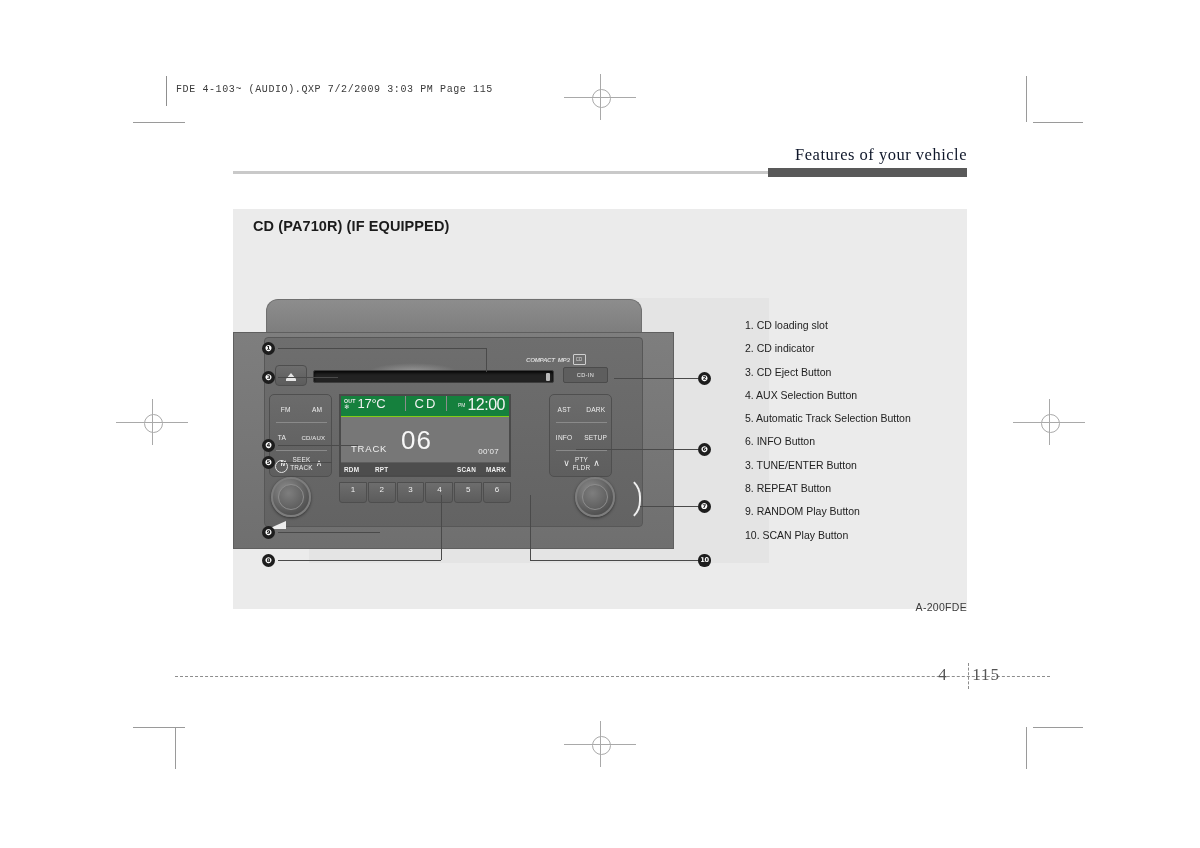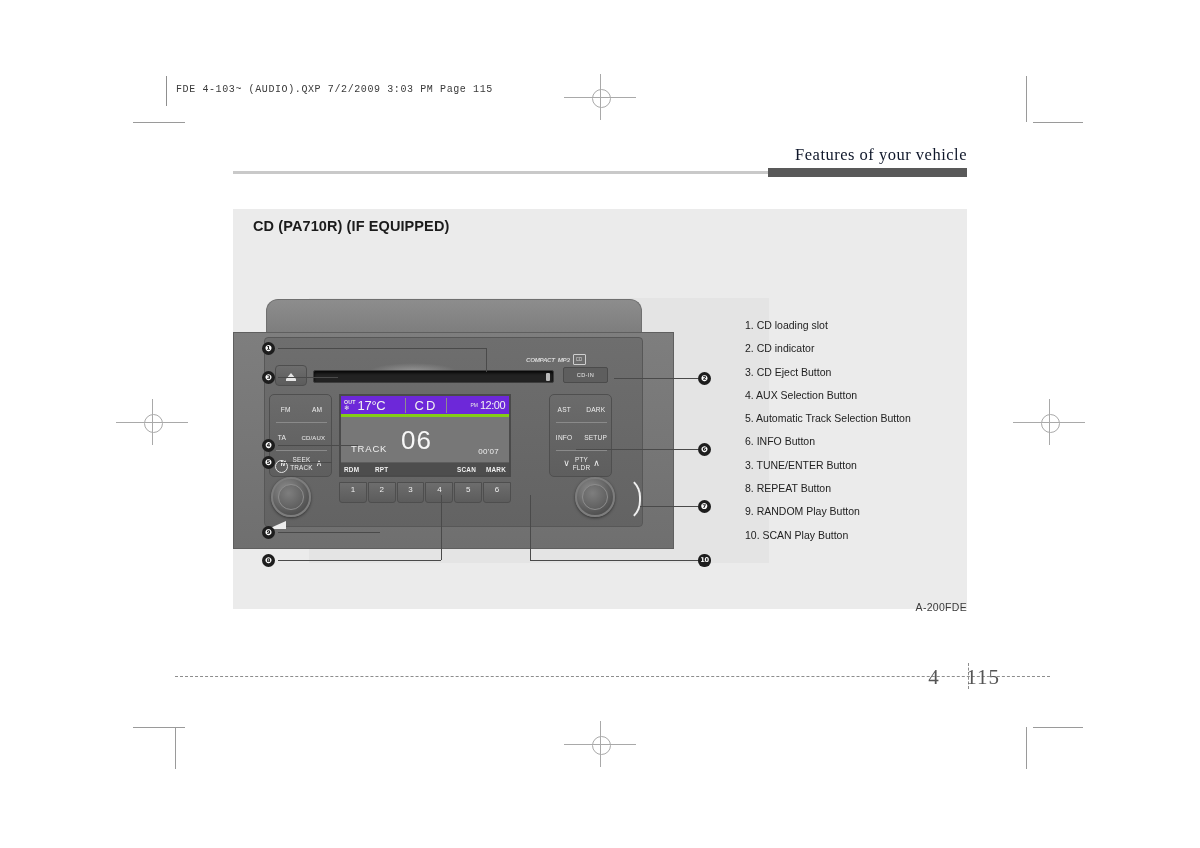--- a/index.html
+++ b/index.html
@@ -137,33 +137,33 @@
   .seeklabel span{display:block;font-size:6.4px;color:#ededed;letter-spacing:.2px;}
   .chev{font-size:9px;color:#ededed;line-height:1;}
 
   
   .lcd{
     position:absolute;left:106px;top:95px;width:172px;height:83px;
     background:#6a6a6a;border:2px solid #4a4a4a;box-sizing:border-box;
     display:flex;flex-direction:column;
   }
   .lcd-top{
-    height:21px;background:#6d28d9;display:flex;align-items:center;
-    border-bottom:3px solid #84cc16;box-sizing:border-box;position:relative;
+    height:21px;background:#15803d;display:flex;align-items:flex-start;
+    border-bottom:1px solid #84cc16;box-sizing:border-box;position:relative;
   }
   .lcd-out{display:flex;align-items:center;gap:2px;padding-left:3px;width:64px;box-sizing:border-box;}
   .outstack{line-height:6px;}
   .outstack .o1{display:block;font-size:5.2px;color:#e9e9e9;font-weight:bold;letter-spacing:.2px;}
   .outstack .o2{display:block;font-size:6.5px;color:#e9e9e9;}
   .lcd-temp{font-size:13px;color:#f2f2f2;letter-spacing:-.3px;}
   .vsep{width:1px;height:15px;background:#8d8d8d;}
   .lcd-mode{flex:1;text-align:center;font-size:13px;color:#f2f2f2;letter-spacing:2px;}
   .lcd-clock{width:62px;display:flex;align-items:center;justify-content:flex-end;padding-right:4px;gap:2px;box-sizing:border-box;}
   .ampm{font-size:5px;color:#e9e9e9;}
-  .clocktxt{font-size:11px;color:#f2f2f2;letter-spacing:-.5px;}
+  .clocktxt{font-size:16px;color:#f2f2f2;letter-spacing:-.5px;}
   .lcd-mid{flex:1;position:relative;background:#777;}
   .lcd-track{position:absolute;left:10px;top:26px;font-size:9.5px;color:#f0f0f0;letter-spacing:.8px;}
   .lcd-num{position:absolute;left:60px;top:10px;font-size:26px;color:#f7f7f7;letter-spacing:1px;line-height:1;}
   .lcd-time{position:absolute;right:10px;top:30px;font-size:8px;color:#efefef;letter-spacing:.3px;}
   .lcd-bot{
     height:13px;background:#4d4d4d;border-top:1px solid #5d5d5d;
     display:flex;align-items:center;box-sizing:border-box;position:relative;
   }
   .lcd-bot span{position:absolute;font-size:6.4px;color:#f0f0f0;font-weight:bold;letter-spacing:.2px;}
   .fl-rdm{left:3px;} .fl-rpt{left:34px;} .fl-scan{right:33px;} .fl-mark{right:3px;}
@@ -222,21 +222,21 @@
   .legend li{
     list-style:none;font-size:10.5px;color:#222;margin:0 0 11.3px 0;white-space:nowrap;
   }
   .legend ul{margin:8px;padding:0;}
 
   
   .footdash{position:absolute;left:175px;top:676px;width:875px;height:0;border-top:1px dashed #8d8d8d;}
   .pagenum{
     position:absolute;right:200px;top:665px;
     font-family:"Liberation Serif","DejaVu Serif",serif;
-    font-size:21px;color:#555;letter-spacing:1px;white-space:nowrap;
+    font-size:17px;color:#555;letter-spacing:1px;white-space:nowrap;
   }
   .pagedash{position:absolute;right:231px;top:663px;width:0;height:26px;border-left:1px dashed #8d8d8d;}
 </style>
 </head>
 <body>
 
 <div class="page">
 
   <div class="cropline" style="left:133px;top:122px;width:52px;height:1px;"></div>
   <div class="cropline" style="left:166px;top:76px;width:1px;height:30px;"></div>

